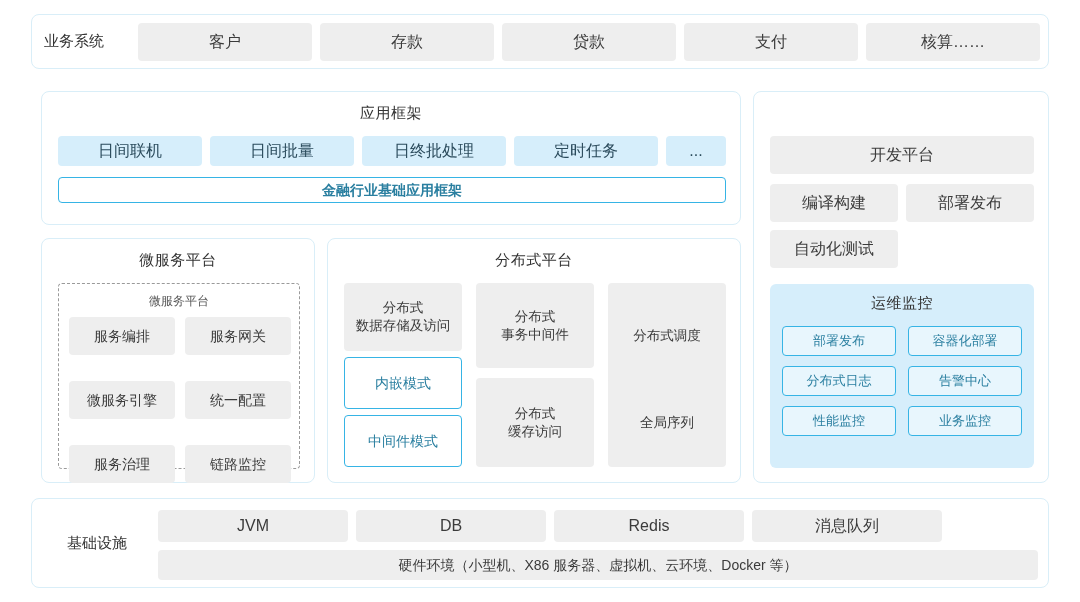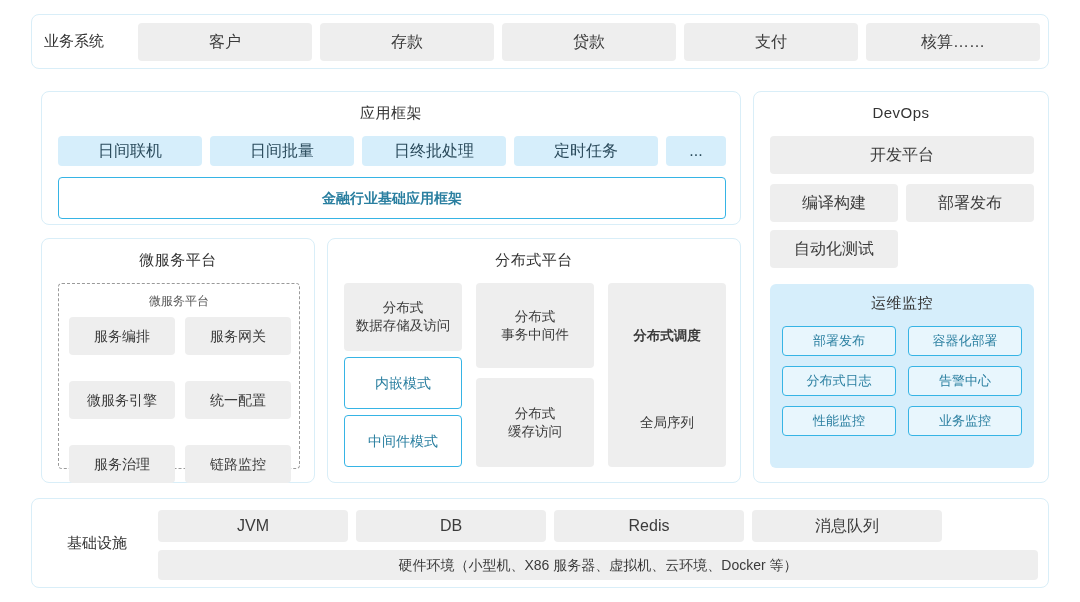--- a/index.html
+++ b/index.html
@@ -83,21 +83,21 @@
   #appfw-row {
     position: absolute; left: 16px; top: 44px;
     width: 668px; height: 30px;
     display: flex; gap: 8px;
   }
   #appfw-row .cell { height: 30px; }
   #appfw-row .cell.f { flex: 1; }
   #appfw-row .cell.dots { width: 60px; flex: none; }
   #appfw-base {
     position: absolute; left: 16px; top: 85px;
-    width: 668px; height: 42px;
+    width: 668px; height: 26px;
     font-size: 14px; font-weight: bold;
   }
 
   
   #devops-panel {
     left: 753px; top: 91px; width: 296px; height: 392px;
   }
   #devops-title { margin-top: 12px; }
   #devops-plat {
     position: absolute; left: 16px; top: 44px;
@@ -242,21 +242,20 @@
       <div class="cell blue f">日间联机</div>
       <div class="cell blue f">日间批量</div>
       <div class="cell blue f">日终批处理</div>
       <div class="cell blue f">定时任务</div>
       <div class="cell blue dots">...</div>
     </div>
     <div class="cell outline-blue" id="appfw-base">金融行业基础应用框架</div>
   </div>
 
   <div class="panel" id="devops-panel">
-    <div class="panel-title" id="devops-title">DevOps</div>
     <div class="cell grey" id="devops-plat">开发平台</div>
     <div id="devops-grid">
       <div class="cell grey">编译构建</div>
       <div class="cell grey">部署发布</div>
       <div class="cell grey">自动化测试</div>
     </div>
 
     <div id="ops-panel">
       <div class="panel-title" id="ops-title">运维监控</div>
       <div id="ops-grid">
@@ -297,21 +296,21 @@
       </div>
 
       <div class="dist-col" id="dist-col2">
         <div class="dist-cell" style="top:0; height:85px;">分布式
 事务中间件</div>
         <div class="dist-cell" style="top:95px; height:89px;">分布式
 缓存访问</div>
       </div>
 
       <div class="dist-col" id="dist-col3">
-        <div class="dist-cell" style="top:0; height:105px;font-weight:bold;">分布式调度</div>
+        <div class="dist-cell" style="top:0; height:105px;">分布式调度</div>
         <div class="dist-cell" style="top:95px; height:89px;">全局序列</div>
       </div>
 
     </div>
   </div>
 
   <div class="panel" id="infra-panel">
     <div id="infra-label">基础设施</div>
     <div id="infra-row">
       <div class="cell grey">JVM</div>

